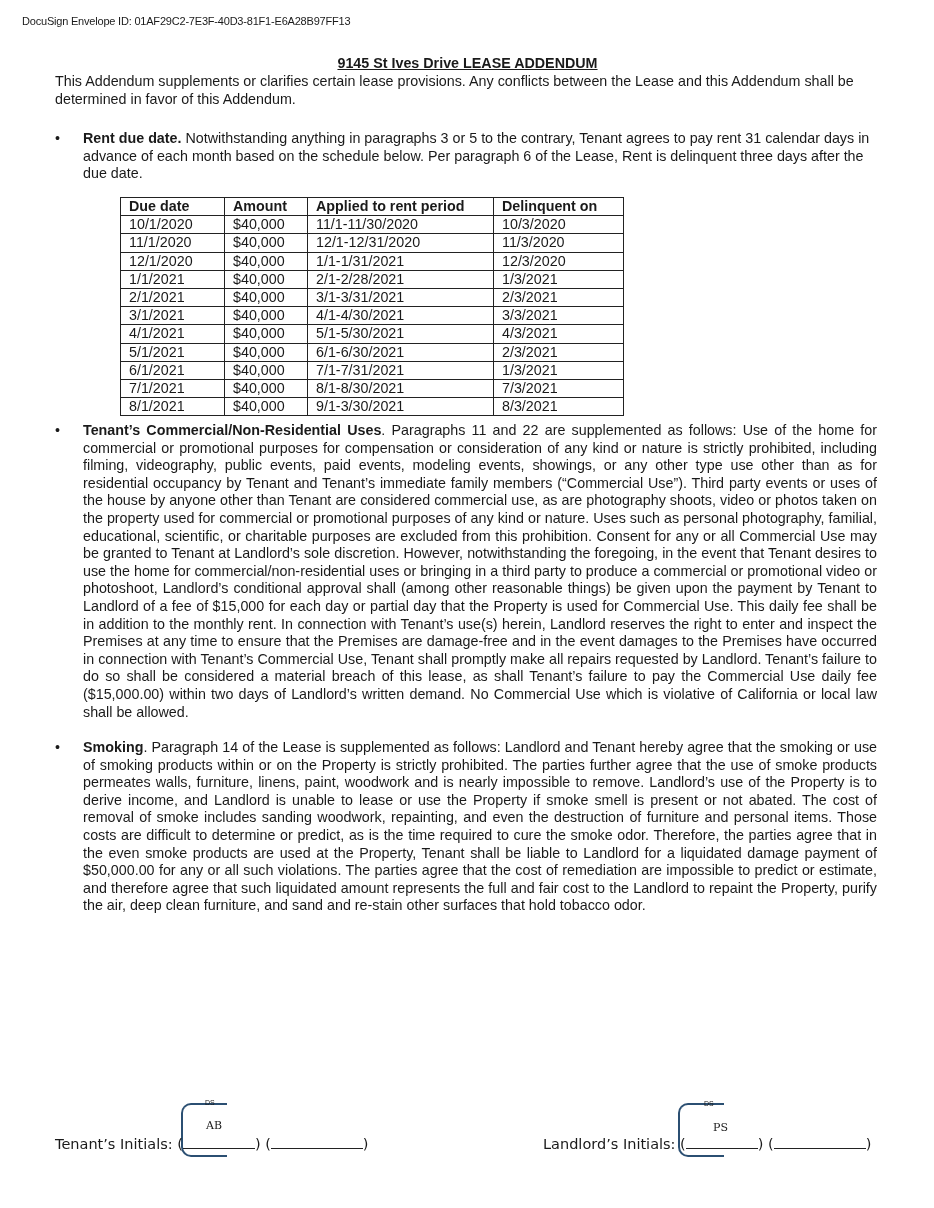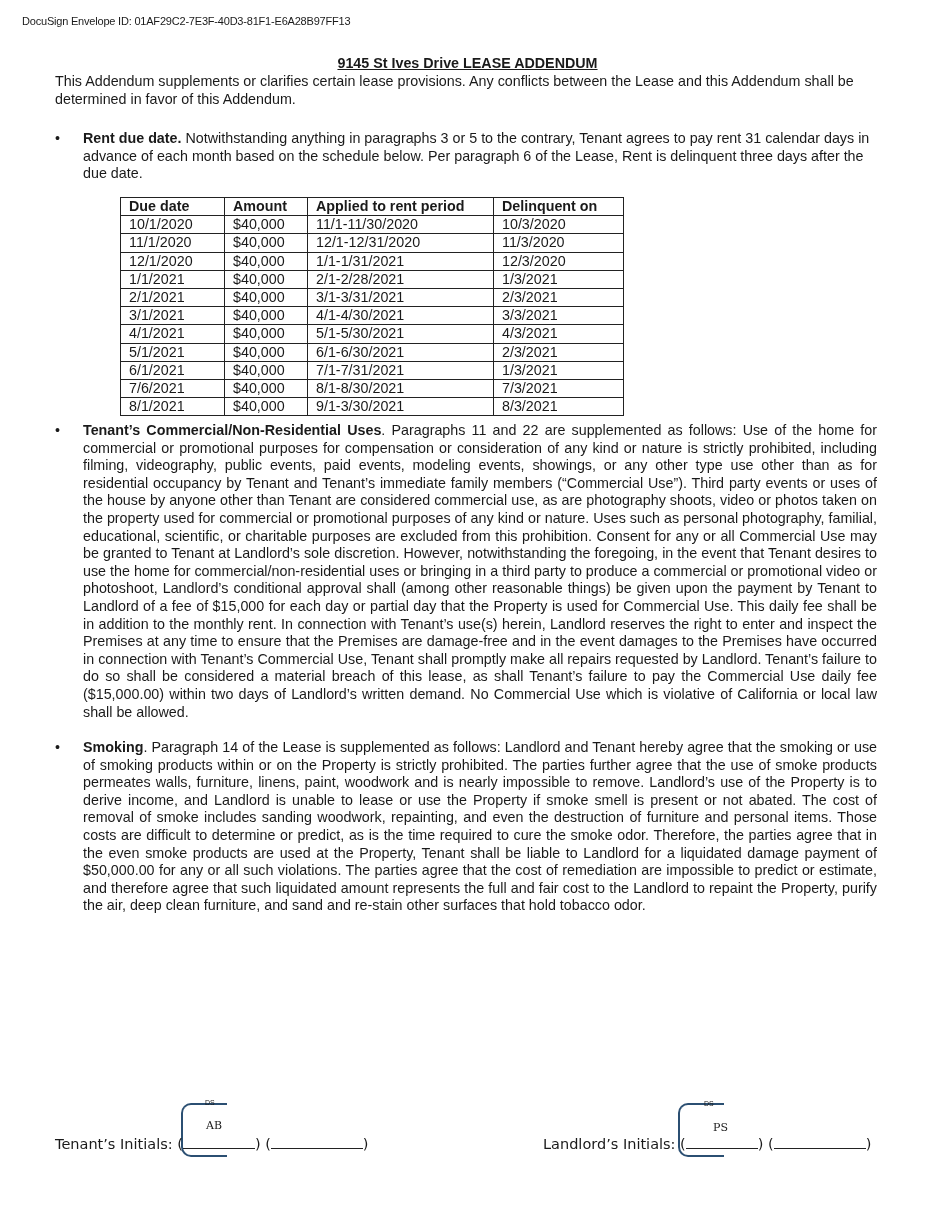--- a/index.html
+++ b/index.html
@@ -102,21 +102,21 @@
         <td>6/1-6/30/2021</td>
         <td>2/3/2021</td>
       </tr>
       <tr>
         <td>6/1/2021</td>
         <td>$40,000</td>
         <td>7/1-7/31/2021</td>
         <td>1/3/2021</td>
       </tr>
       <tr>
-        <td>7/6/2021</td>
+        <td>7/1/2021</td>
         <td>$40,000</td>
         <td>8/1-8/30/2021</td>
         <td>7/3/2021</td>
       </tr>
       <tr>
         <td>8/1/2021</td>
         <td>$40,000</td>
         <td>9/1-3/30/2021</td>
         <td>8/3/2021</td>
       </tr>

